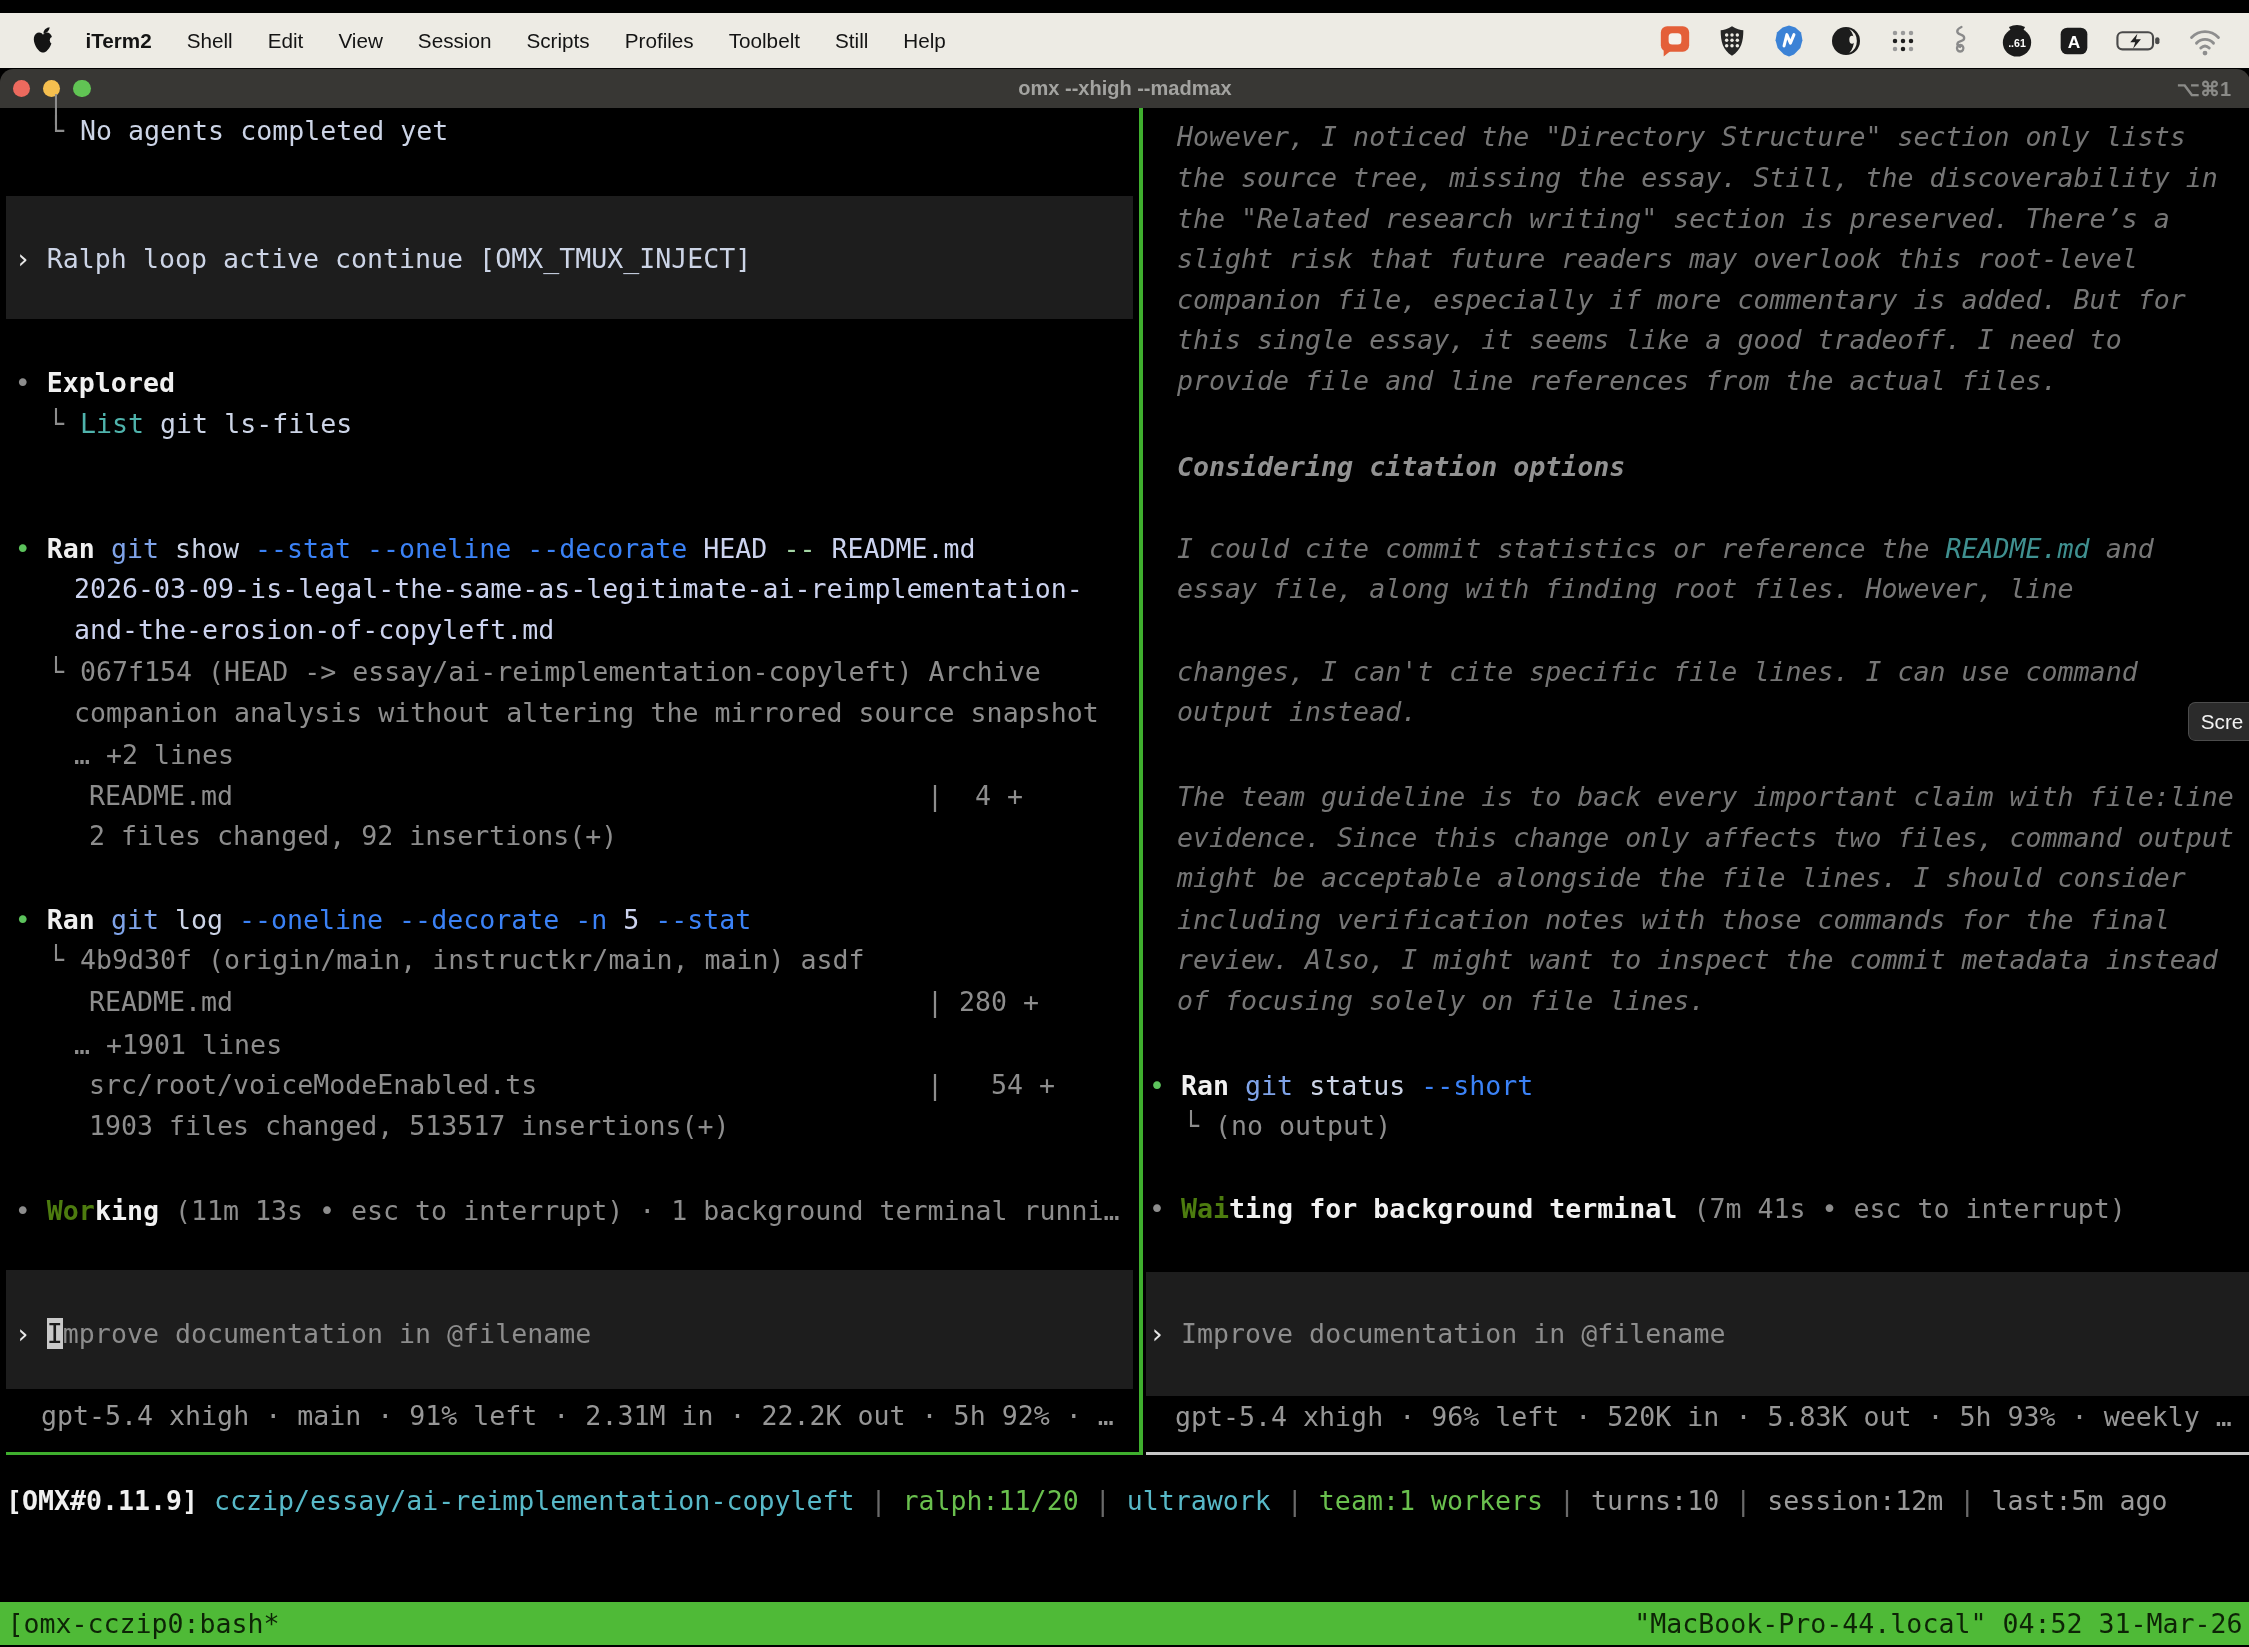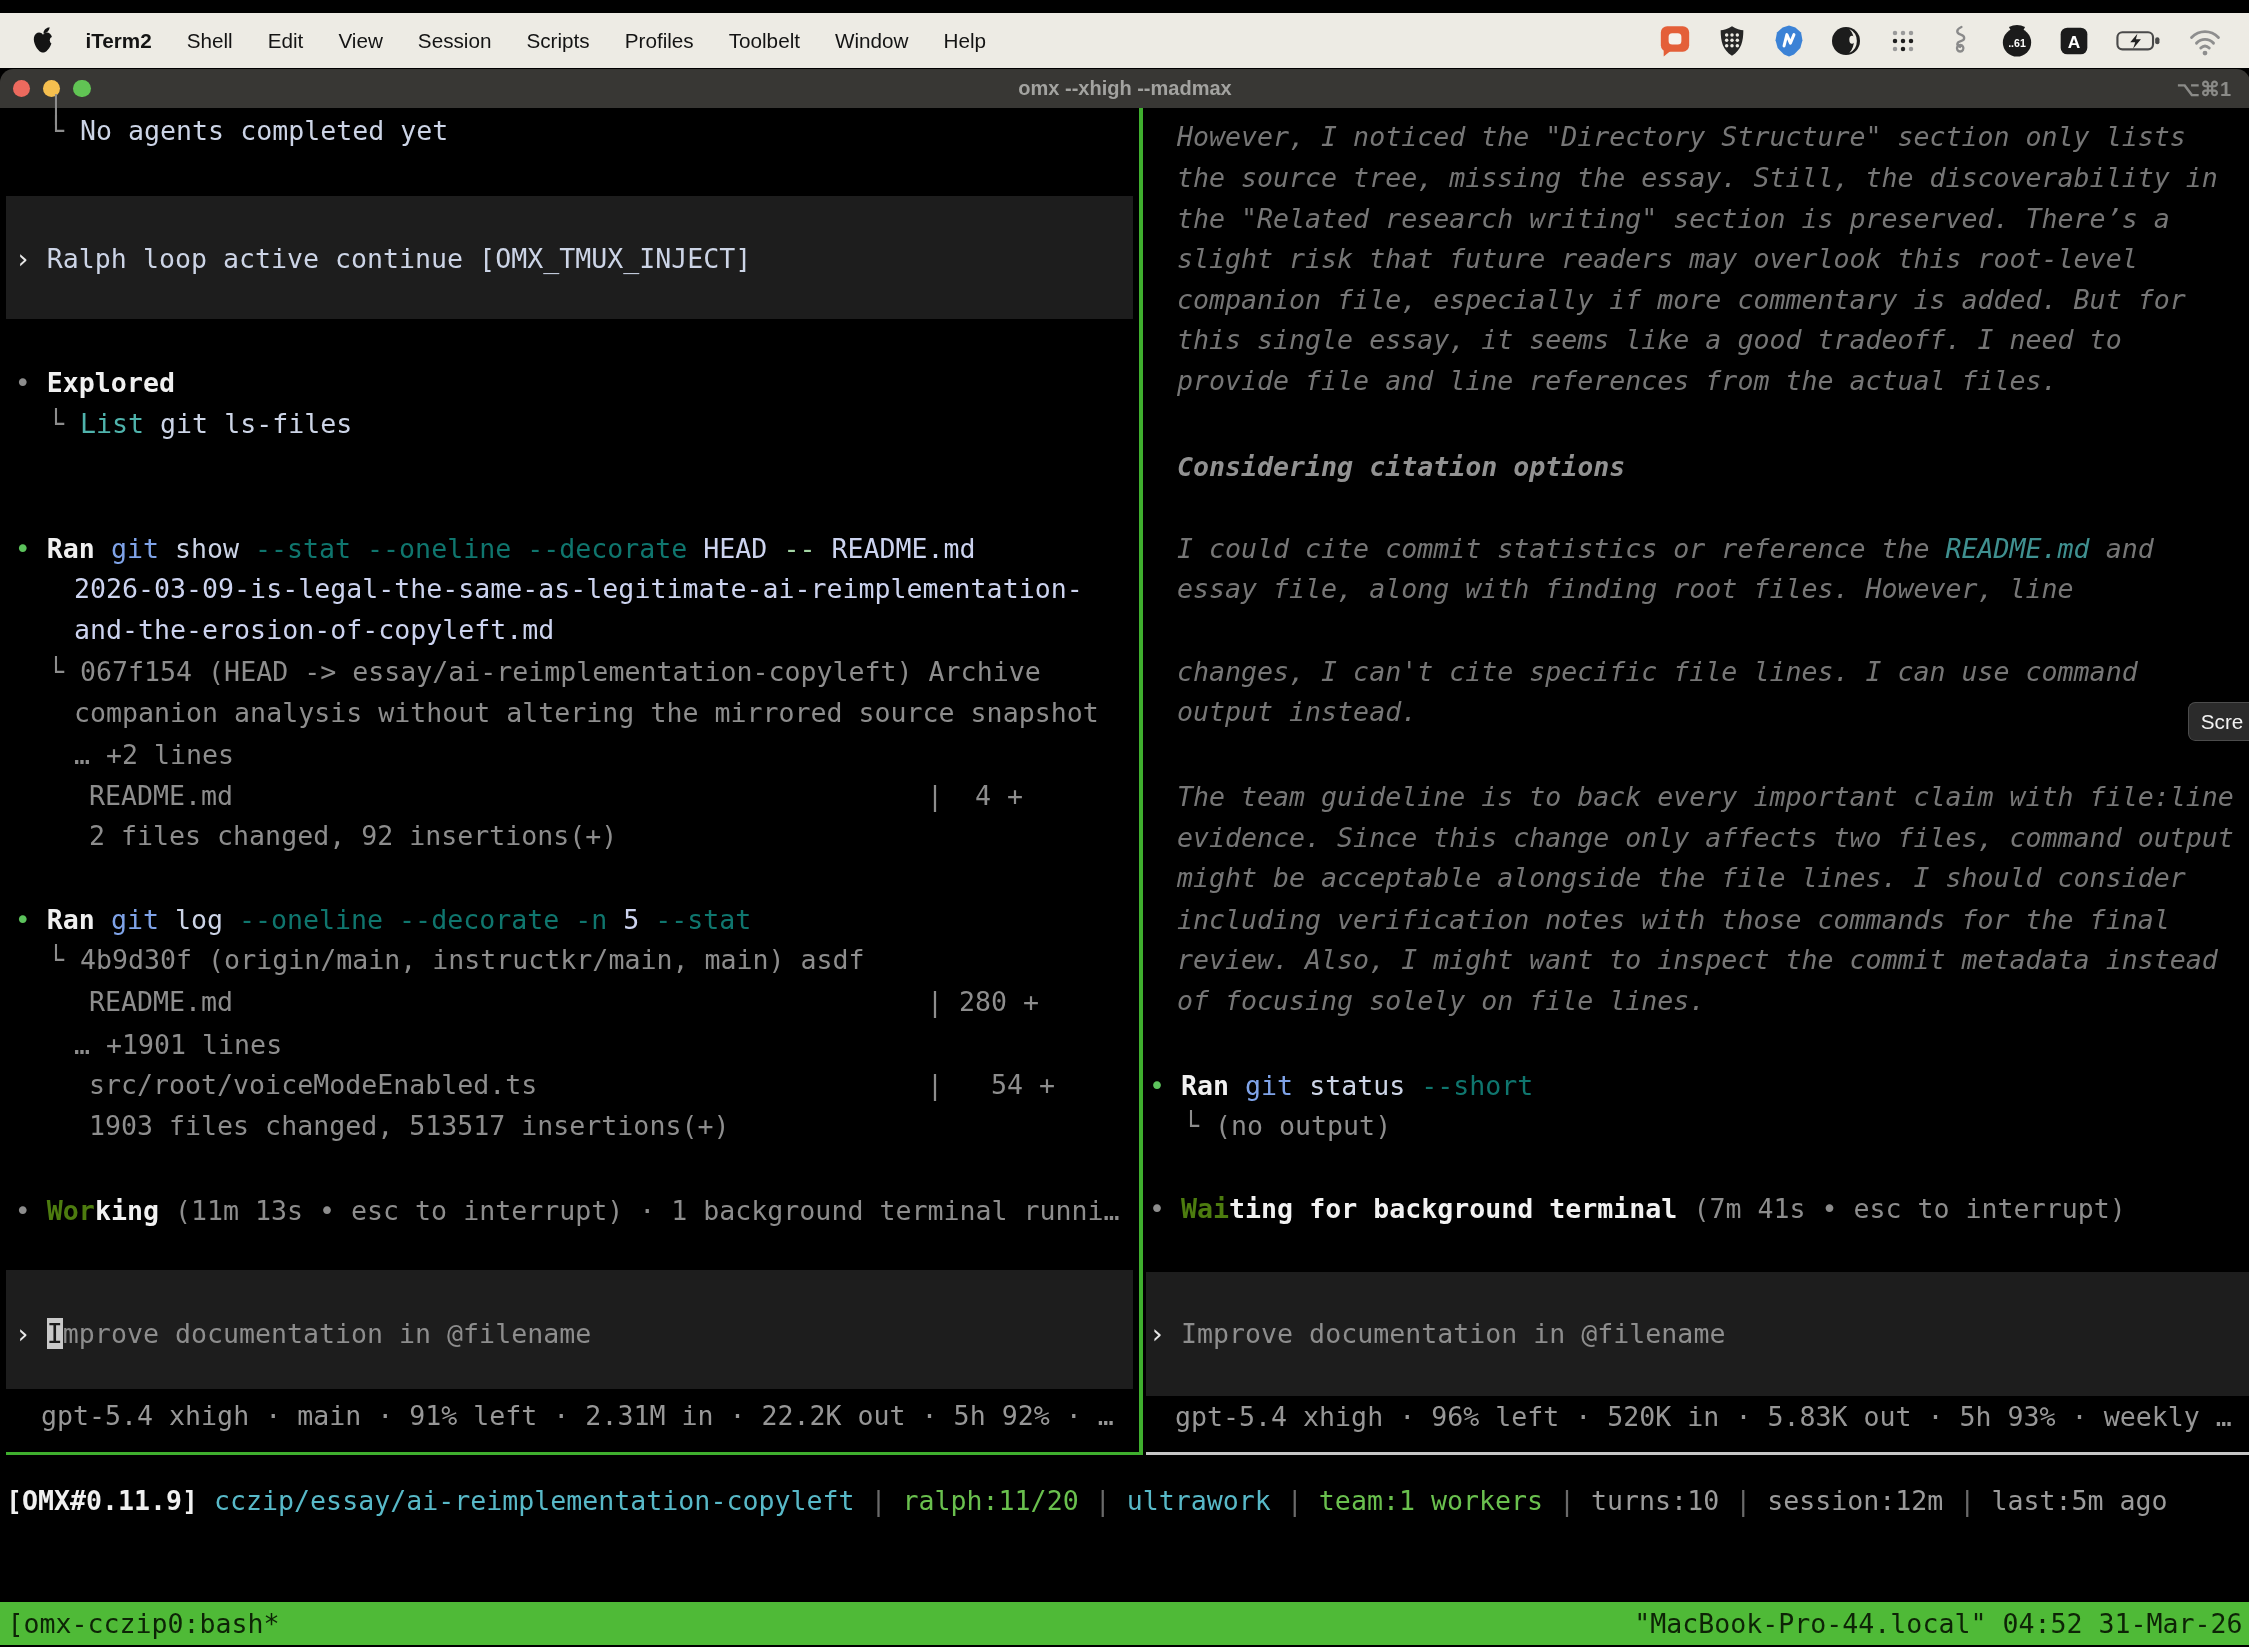--- a/index.html
+++ b/index.html
@@ -44,21 +44,21 @@
   .tmux{position:absolute;left:0;top:1589px;width:2250px;height:43px;background:#4fba37;
         color:#0d2406;font-size:26.6px;line-height:43px;display:flex;justify-content:space-between;
         box-sizing:border-box;padding:0 7.4px;}
   
   .t{color:#ccd4e6;}        
   .b{color:#f0f0f0;font-weight:bold;}
   .g{color:#8d8d8d;}
   .g2{color:#979797;}
   .cy{color:#4fb3ac;}
   .bl{color:#7fa3e8;}
-  .fl{color:#0f766e;}
+  .fl{color:#3b82f6;}
   .arg{color:#ccd3ef;}
   .sep{color:#a5d6a5;}
   .gb{color:#5cc35c;}
   .it{color:#767676;font-style:italic;}
   .ith{color:#929292;font-style:italic;font-weight:bold;}
   .link{color:#3f9090;font-style:italic;}
   .shim{color:#4d7c0f;font-weight:bold;}
   .wb{color:#f2f2f2;font-weight:bold;}
   .pr{color:#e8e8e8;}
   .cur{background:#c9c9c9;color:#1a1a1a;}
@@ -82,21 +82,21 @@
     </span>
     <span class="appname">iTerm2</span>
     <div class="menu-items" id="menu-items">
         <span class="menu-item">Shell</span>
         <span class="menu-item">Edit</span>
         <span class="menu-item">View</span>
         <span class="menu-item">Session</span>
         <span class="menu-item">Scripts</span>
         <span class="menu-item">Profiles</span>
         <span class="menu-item">Toolbelt</span>
-        <span class="menu-item">Window</span>
+        <span class="menu-item">Still</span>
         <span class="menu-item">Help</span>
       </div>
     <div class="status-icons" id="status-icons">
         <span class="sicon">
           <svg viewBox="0 0 48 48" width="34" height="34">
             <rect x="4" y="3" width="40" height="36" rx="9" fill="#e45f38"></rect>
             <rect x="15" y="13" width="18" height="16" rx="5" fill="#f5f2ec"></rect>
             <path d="M8 36 L8 46 L19 37 Z" fill="#e45f38"></path>
           </svg>
         </span>

